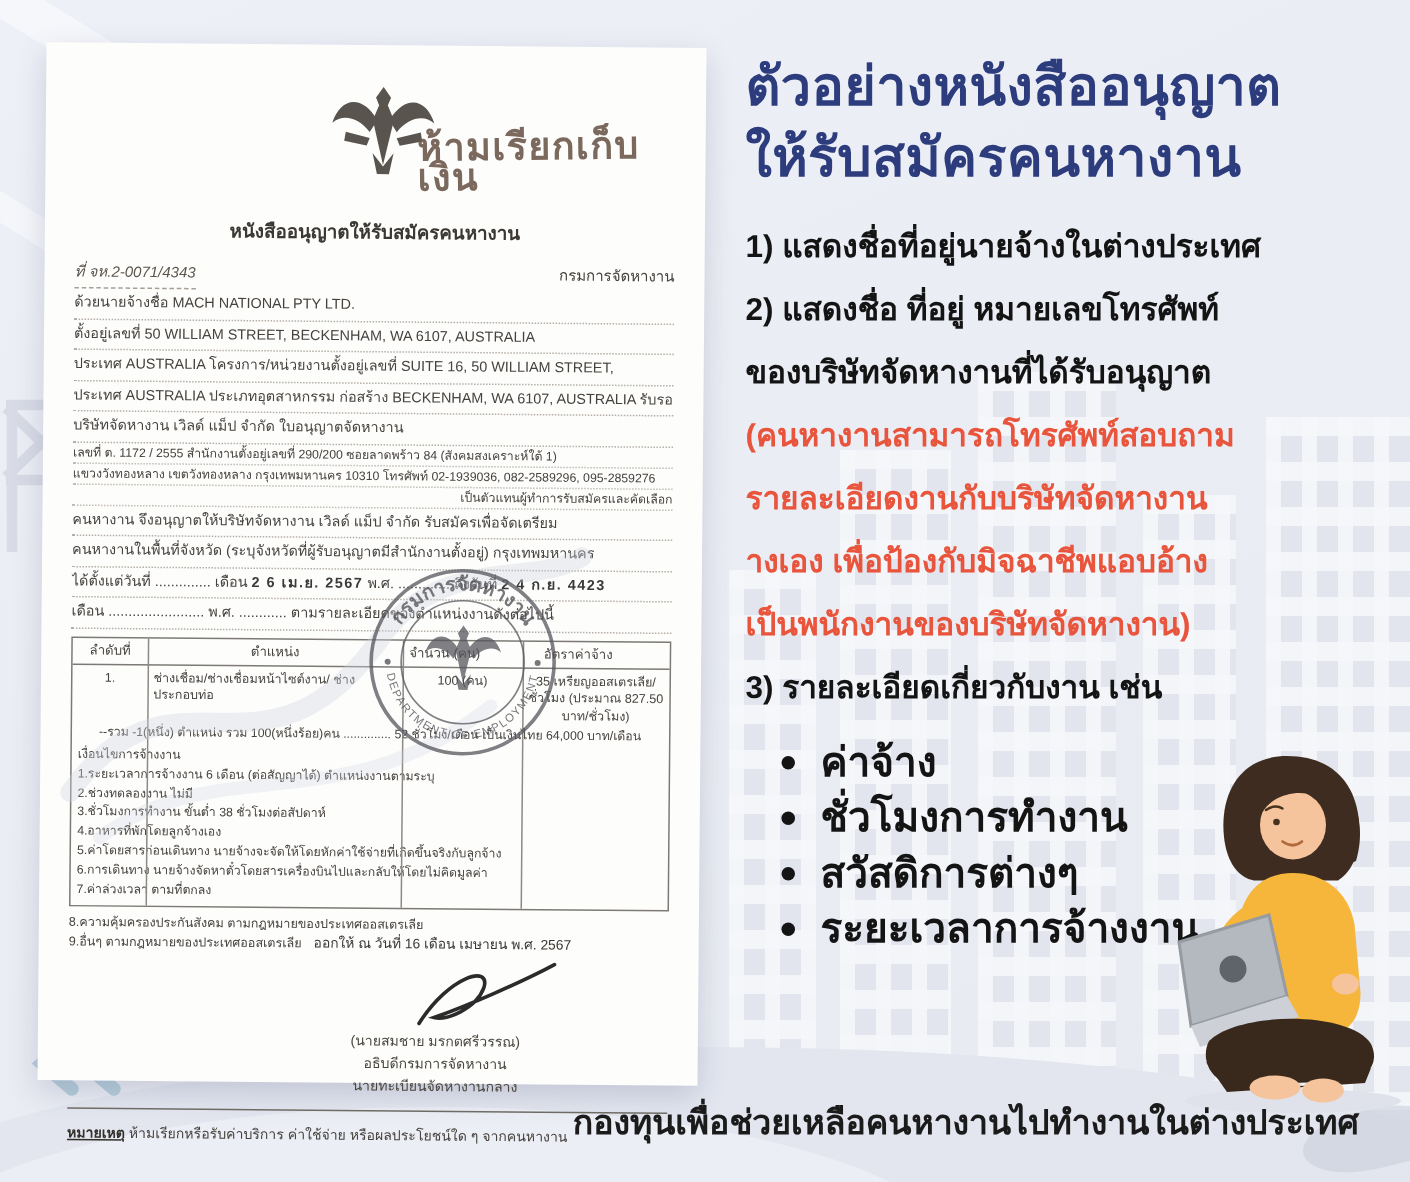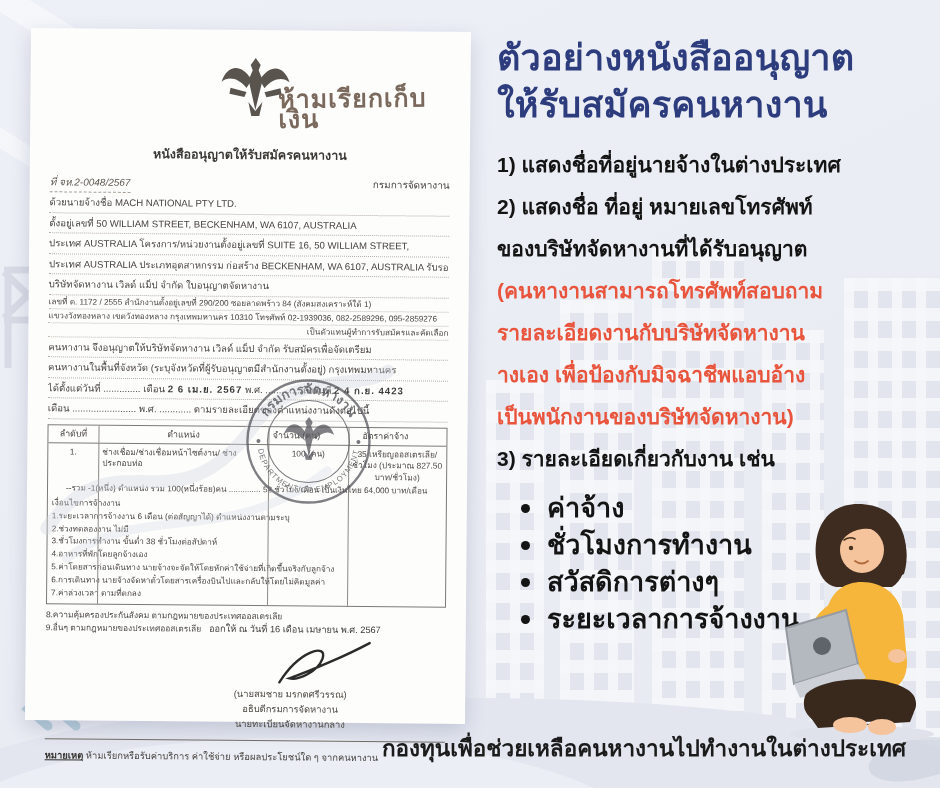--- a/index.html
+++ b/index.html
@@ -109,21 +109,21 @@
         <path d="M41,28 C52,10 66,14 71,30 C64,24 54,26 46,36 Z"></path>
         <path d="M30,50 l7,9 7,-9 -3,14 h-8 z"></path>
         <path d="M12,36 l16,4 -2,5 -15,-3 z"></path>
           <path d="M62,36 l-16,4 2,5 15,-3 z"></path>
       </g>
     </svg>
     <div class="no-fee">ห้ามเรียกเก็บเงิน</div>
   </div>
   <div class="doc-title">หนังสืออนุญาตให้รับสมัครคนหางาน</div>
   <div class="doc-no-row">
-    <span class="doc-no">ที่ จห.2-0048/2567</span>
+    <span class="doc-no">ที่ จห.2-0071/4343</span>
     <span>กรมการจัดหางาน</span>
   </div>
 
   <div class="fline">ด้วยนายจ้างชื่อ  MACH NATIONAL PTY LTD.</div>
   <div class="fline">ตั้งอยู่เลขที่  50 WILLIAM STREET, BECKENHAM, WA 6107, AUSTRALIA</div>
   <div class="fline">ประเทศ  AUSTRALIA   โครงการ/หน่วยงานตั้งอยู่เลขที่  SUITE 16, 50 WILLIAM STREET,</div>
   <div class="fline">ประเทศ  AUSTRALIA   ประเภทอุตสาหกรรม  ก่อสร้าง  BECKENHAM, WA 6107, AUSTRALIA  รับรองว่าแต่งตั้งให้</div>
   <div class="fline">บริษัทจัดหางาน  เวิลด์ แม็ป  จำกัด ใบอนุญาตจัดหางาน</div>
   <div class="fline sm">เลขที่ ต. 1172 / 2555  สำนักงานตั้งอยู่เลขที่ 290/200 ซอยลาดพร้าว 84 (สังคมสงเคราะห์ใต้ 1)</div>
   <div class="fline sm">แขวงวังทองหลาง เขตวังทองหลาง กรุงเทพมหานคร 10310 โทรศัพท์ 02-1939036, 082-2589296, 095-2859276</div>

